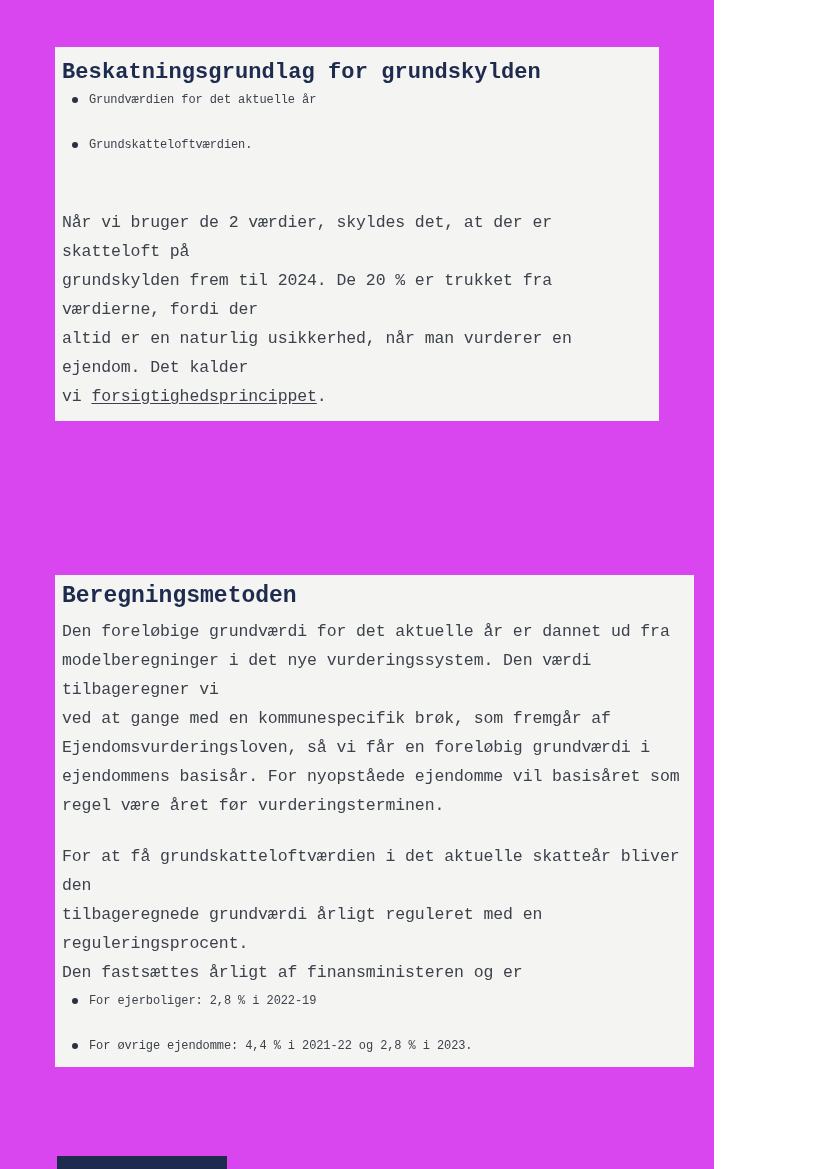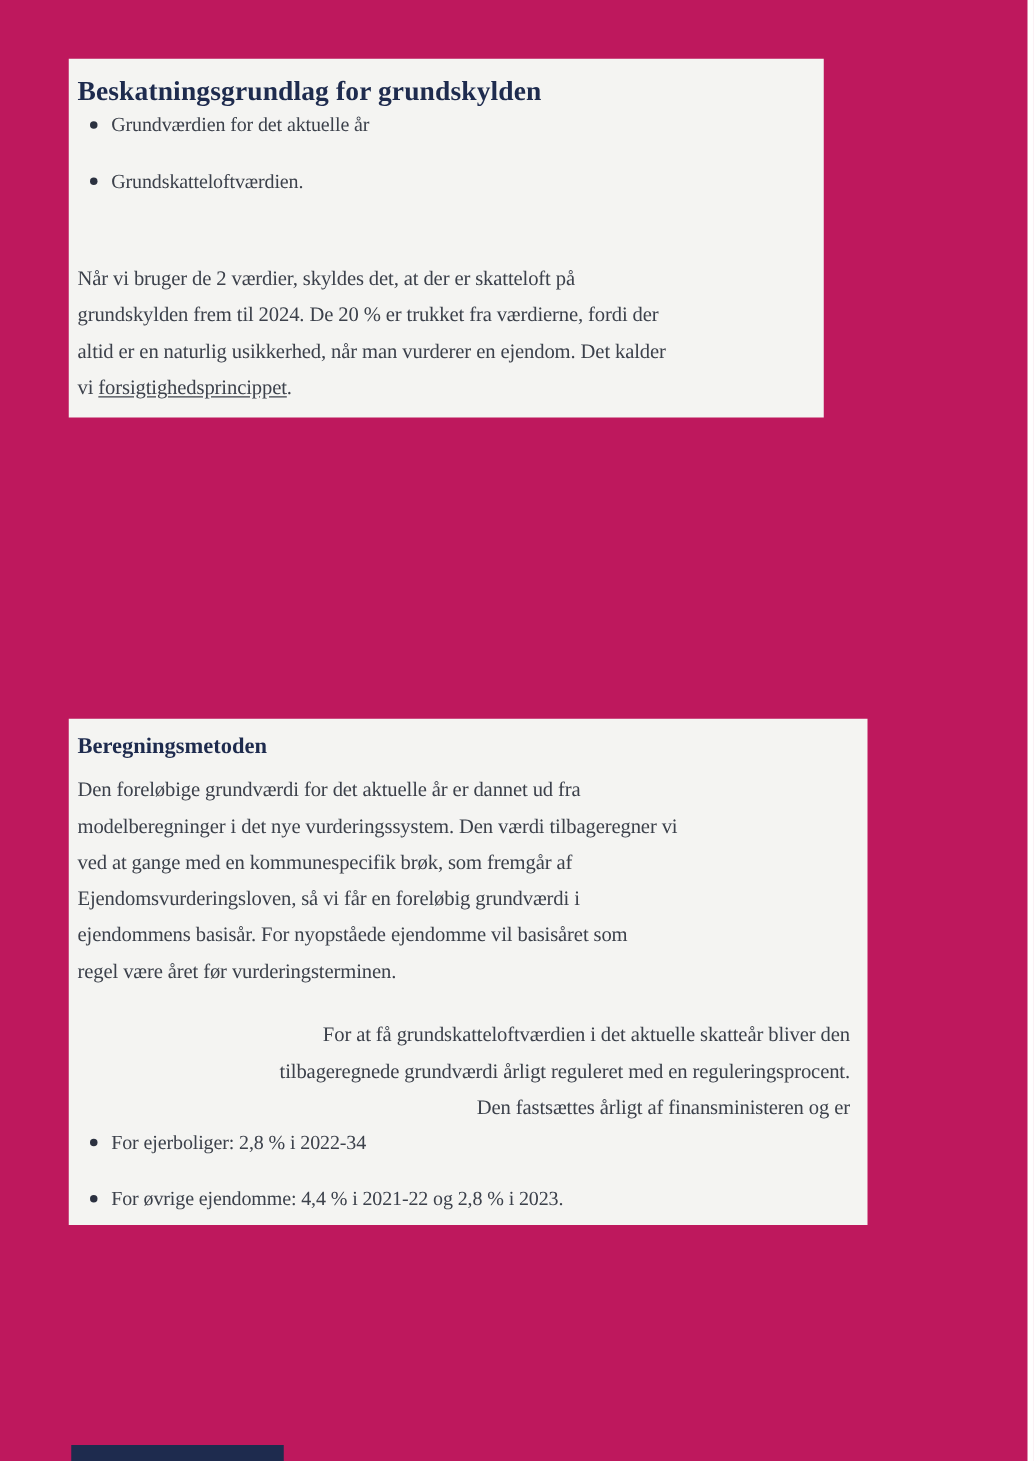--- a/index.html
+++ b/index.html
@@ -1,21 +1,21 @@
 <!DOCTYPE html>
 <html lang="da"><head>
 <meta charset="utf-8">
 <style>
   html, body { margin: 0; padding: 0; background: #ffffff; }
   .page {
     position: relative;
-    width: 822px;
+    width: 714px;
     height: 1169px;
-    background: #be185d;
-    font-family: Liberation Serif, serif;
+    background: #d946ef;
+    font-family: Liberation Mono, monospace;
     color: #3c414b;
     overflow: hidden;
   }
   .card {
     position: absolute;
     background: #f4f4f2;
     box-sizing: border-box;
   }
   .card1 {
     left: 55px; top: 47px; width: 604px;
@@ -28,48 +28,48 @@
   h2.section-title {
     margin: 4px 0 0 0;
     font-size: 22px;
     line-height: 27px;
     font-weight: 700;
     color: #1e2b4e;
     letter-spacing: 0.1px;
   }
   h3.section-title {
     margin: 2px 0 0 0;
-    font-size: 18px;
+    font-size: 23px;
     line-height: 22px;
     font-weight: 700;
     color: #1e2b4e;
   }
   p.body-text {
     margin: 0;
     font-size: 16.5px;
     line-height: 29px;
     letter-spacing: -0.1px;
     white-space: pre-line;
   }
   .card1 p.p-intro   { margin-top: 12px; }
   .card1 ul          { margin-top: 24px; }
   .card1 p.p-closing { margin-top: 48px; }
   .card2 p.p1 { margin-top: 10px; }
-  .card2 p.p2 { margin-top: 22px; text-align: right; }
+  .card2 p.p2 { margin-top: 22px; }
   .card2 ul   { margin-top: 18px; }
   .card2 p.p3 { margin-top: 28px; }
   ul.bullet-list {
     list-style: none;
     margin: 0;
     padding: 0 0 0 10px;
   }
   ul.bullet-list li {
     position: relative;
     padding-left: 17px;
-    font-size: 16px;
+    font-size: 12px;
     line-height: 29px;
     letter-spacing: -0.1px;
   }
   ul.bullet-list li + li { margin-top: 16px; }
   ul.bullet-list li .dot {
     position: absolute;
     left: 0; top: 11px;
     width: 6px; height: 6px;
     border-radius: 50%;
     background: #2b3140;
@@ -122,21 +122,21 @@
 ejendommens basisår. For nyopståede ejendomme vil basisåret som
 regel være året før vurderingsterminen.</p>
 
     <p class="body-text p2">For at få grundskatteloftværdien i det aktuelle skatteår bliver den
 tilbageregnede grundværdi årligt reguleret med en reguleringsprocent.
 Den fastsættes årligt af finansministeren og er</p>
 
     <ul class="bullet-list">
       <li>
         <span class="dot"></span>
-        <span>For ejerboliger: 2,8 % i 2022-34</span>
+        <span>For ejerboliger: 2,8 % i 2022-19</span>
       </li>
       <li>
         <span class="dot"></span>
         <span>For øvrige ejendomme: 4,4 % i 2021-22 og 2,8 % i 2023.</span>
       </li>
     </ul>
 
   </section>
 
   <div class="footer-bar"></div>

